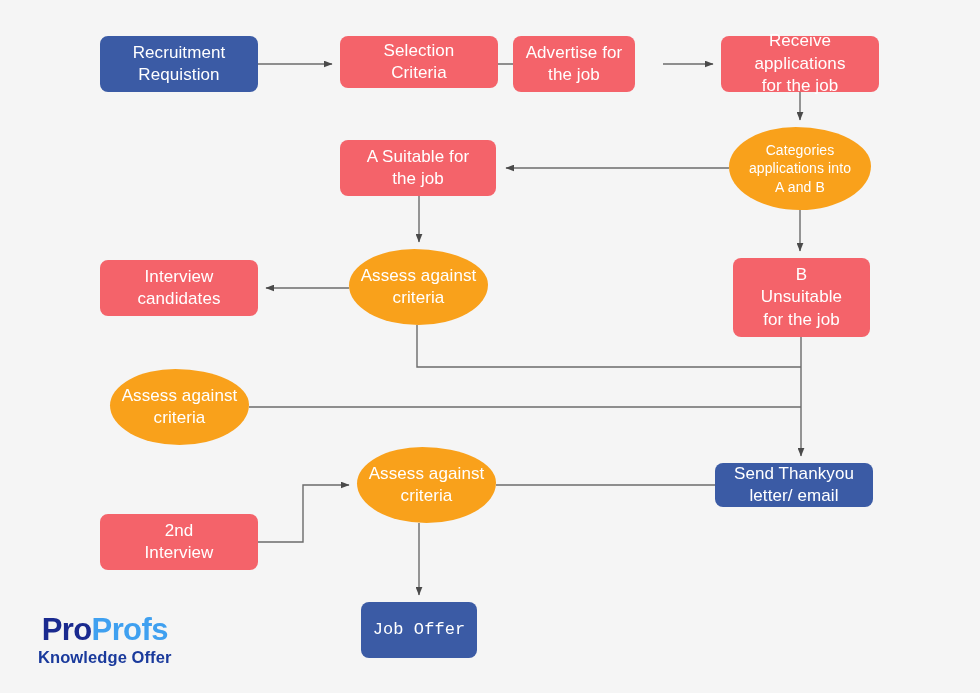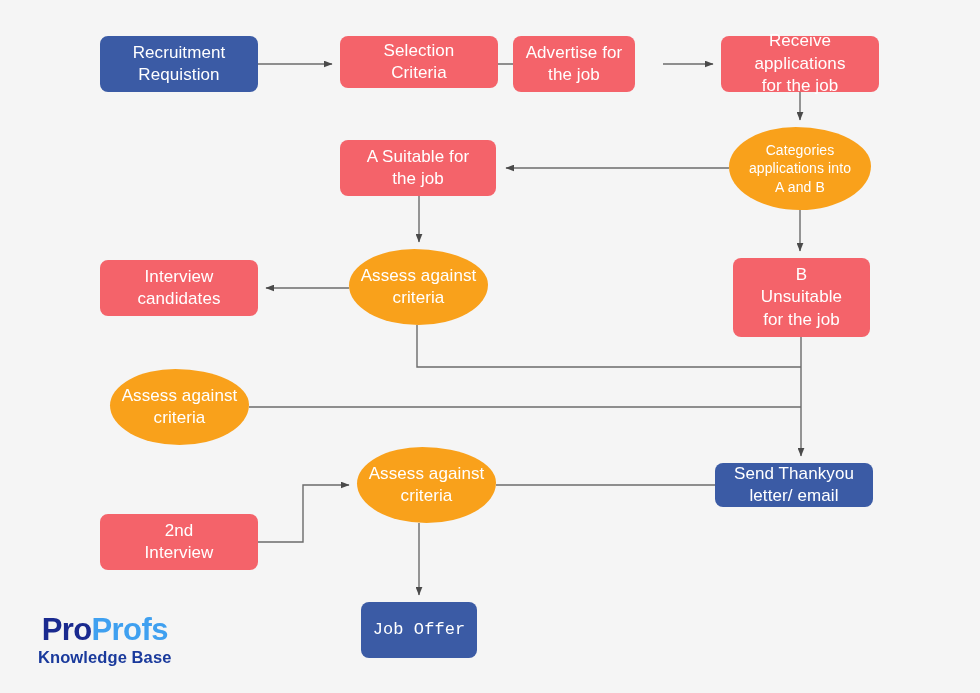--- a/index.html
+++ b/index.html
@@ -155,16 +155,16 @@
   <div class="node node-rect fill-blue" style="left:690px; top:463px; width:158px; height:44px;margin-left:25px;">
     <span class="node-text">Send Thankyou<br>letter/ email</span>
   </div>
 
   <div class="node node-rect fill-blue" style="left:361px; top:602px; width:116px; height:56px;font-family:Liberation Mono, monospace;">
     <span class="node-text">Job Offer</span>
   </div>
 
   <div id="logo">
     <div class="logo-top"><span class="logo-pro">Pro</span><span class="logo-profs">Profs</span></div>
-    <div class="logo-sub">Knowledge Base</div>
+    <div class="logo-sub">Knowledge Offer</div>
   </div>
 
 </div>
 
 </body></html>

